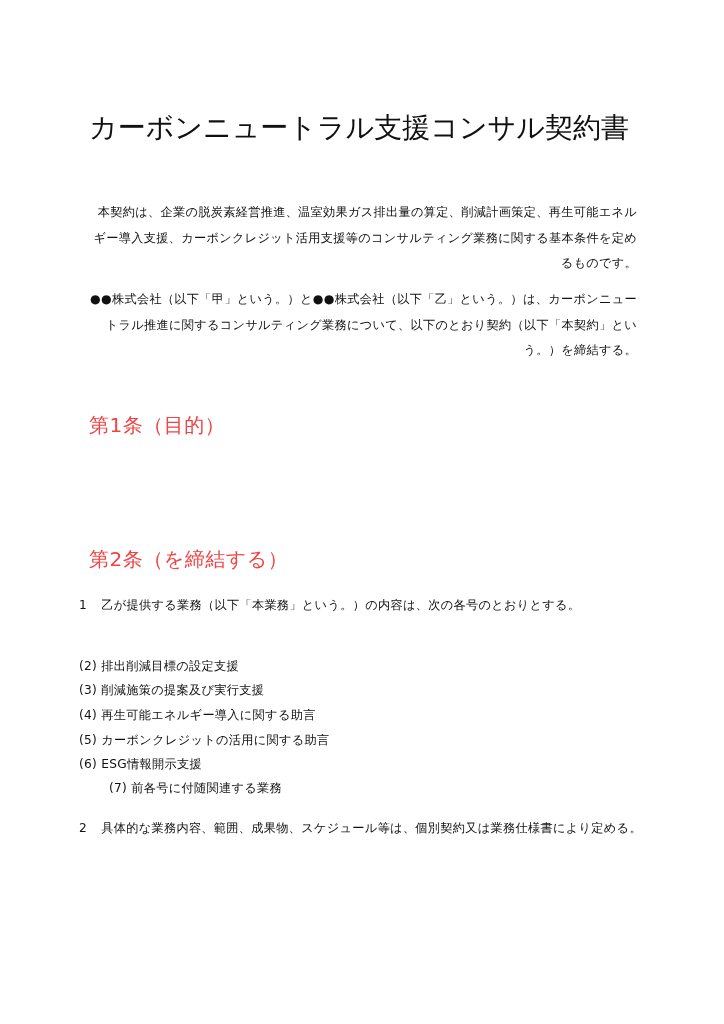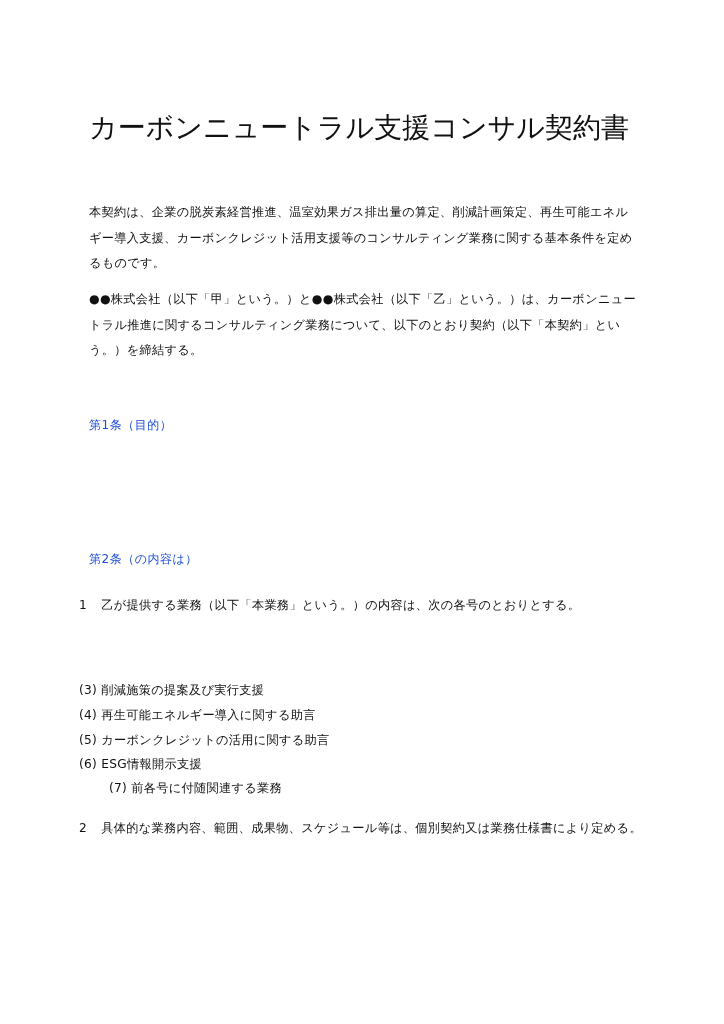--- a/index.html
+++ b/index.html
@@ -2,46 +2,47 @@
 <html><head>
 <meta charset="utf-8">
 <style>
   html, body { margin: 0; padding: 0; background: #ffffff; }
   body { width: 724px; height: 1024px; position: relative; overflow: hidden;
          font-family: "DejaVu Sans", "Liberation Sans", sans-serif; color: #111111; }
   .page { position: absolute; left: 0; top: 0; width: 724px; height: 788px; background: #fff; }
   .title { position: absolute; left: 89px; top: 108px; font-size: 28px; line-height: 40px;
            font-weight: normal; margin: 0; letter-spacing: 0px; white-space: nowrap; color: #111; }
   .para { position: absolute; left: 89px; width: 548px; font-size: 12.2px; line-height: 25.5px;
-          margin: 0; letter-spacing: 0.3px; color: #111; }
-  .heading { position: absolute; left: 89px; font-size: 12px; line-height: 24px; margin: 0;
-             font-weight: normal; white-space: nowrap; color: #1d4ed8; letter-spacing: 0.5px; }
+          margin: 0; letter-spacing: 0.3px; color: #111; text-align: right; }
+  .heading { position: absolute; left: 89px; font-size: 20px; line-height: 24px; margin: 0;
+             font-weight: normal; white-space: nowrap; color: #ef4444; letter-spacing: 0.5px; }
   .line { position: absolute; left: 79px; font-size: 12.2px; line-height: 20px; margin: 0;
           white-space: nowrap; letter-spacing: 0.3px; color: #111; }
   .num { display: inline-block; width: 18px; }
 </style>
 </head>
 <body>
 
 <div class="page">
 
   <h1 class="title">カーボンニュートラル支援コンサル契約書</h1>
 
   <p class="para" style="top:200px;">本契約は、企業の脱炭素経営推進、温室効果ガス排出量の算定、削減計画策定、再生可能エネルギー導入支援、カーボンクレジット活用支援等のコンサルティング業務に関する基本条件を定めるものです。</p>
   <p class="para" style="top:287px;">●●株式会社（以下「甲」という。）と●●株式会社（以下「乙」という。）は、カーボンニュートラル推進に関するコンサルティング業務について、以下のとおり契約（以下「本契約」という。）を締結する。</p>
 
   <h2 class="heading" style="top:413px;">第1条（目的）</h2>
 
-  <h2 class="heading" style="top:547px;">第2条（の内容は）</h2>
+  <h2 class="heading" style="top:547px;">第2条（を締結する）</h2>
 
   <p class="line" style="top:595px;">
     <span class="num">1</span>
     <span>乙が提供する業務（以下「本業務」という。）の内容は、次の各号のとおりとする。</span>
   </p>
 
+  <p class="line" style="top:656px;">(2) 排出削減目標の設定支援</p>
   <p class="line" style="top:680px;">(3) 削減施策の提案及び実行支援</p>
   <p class="line" style="top:705px;">(4) 再生可能エネルギー導入に関する助言</p>
   <p class="line" style="top:730px;">(5) カーボンクレジットの活用に関する助言</p>
   <p class="line" style="top:754px;">(6) ESG情報開示支援</p>
   <p class="line" style="top:778px;margin-left:30px;">(7) 前各号に付随関連する業務</p>
 
   <p class="line" style="top:818px;">
     <span class="num">2</span>
     <span>具体的な業務内容、範囲、成果物、スケジュール等は、個別契約又は業務仕様書により定める。</span>
   </p>

